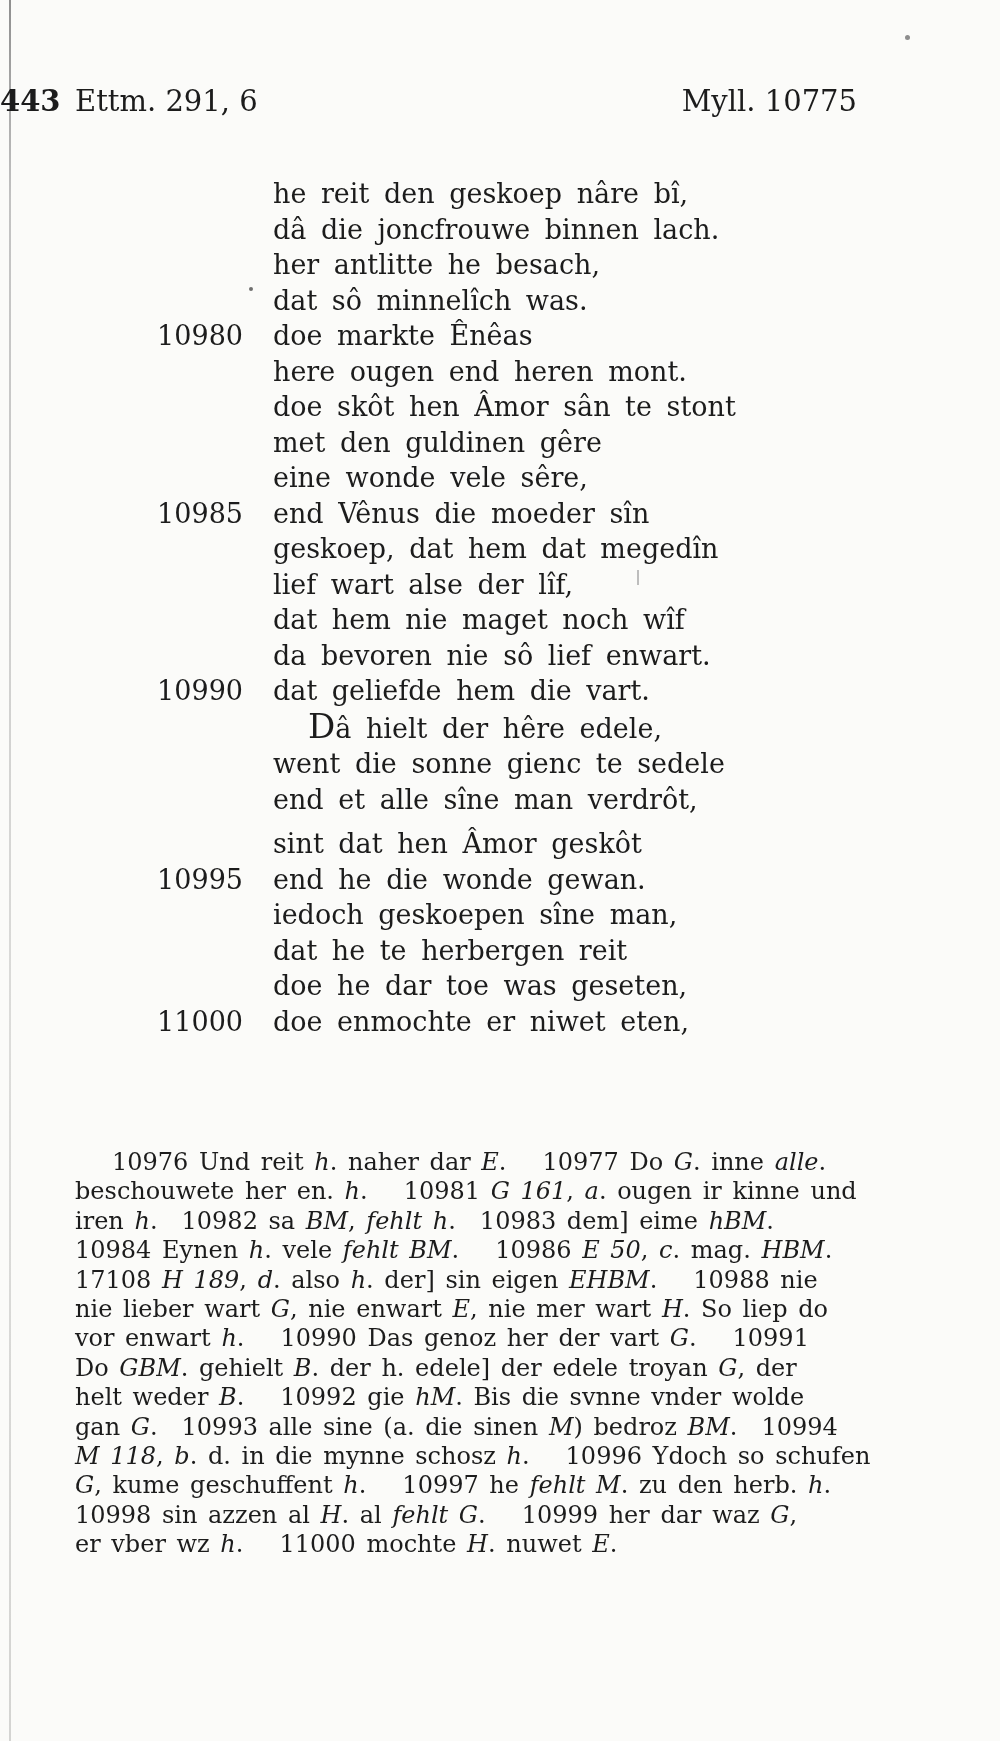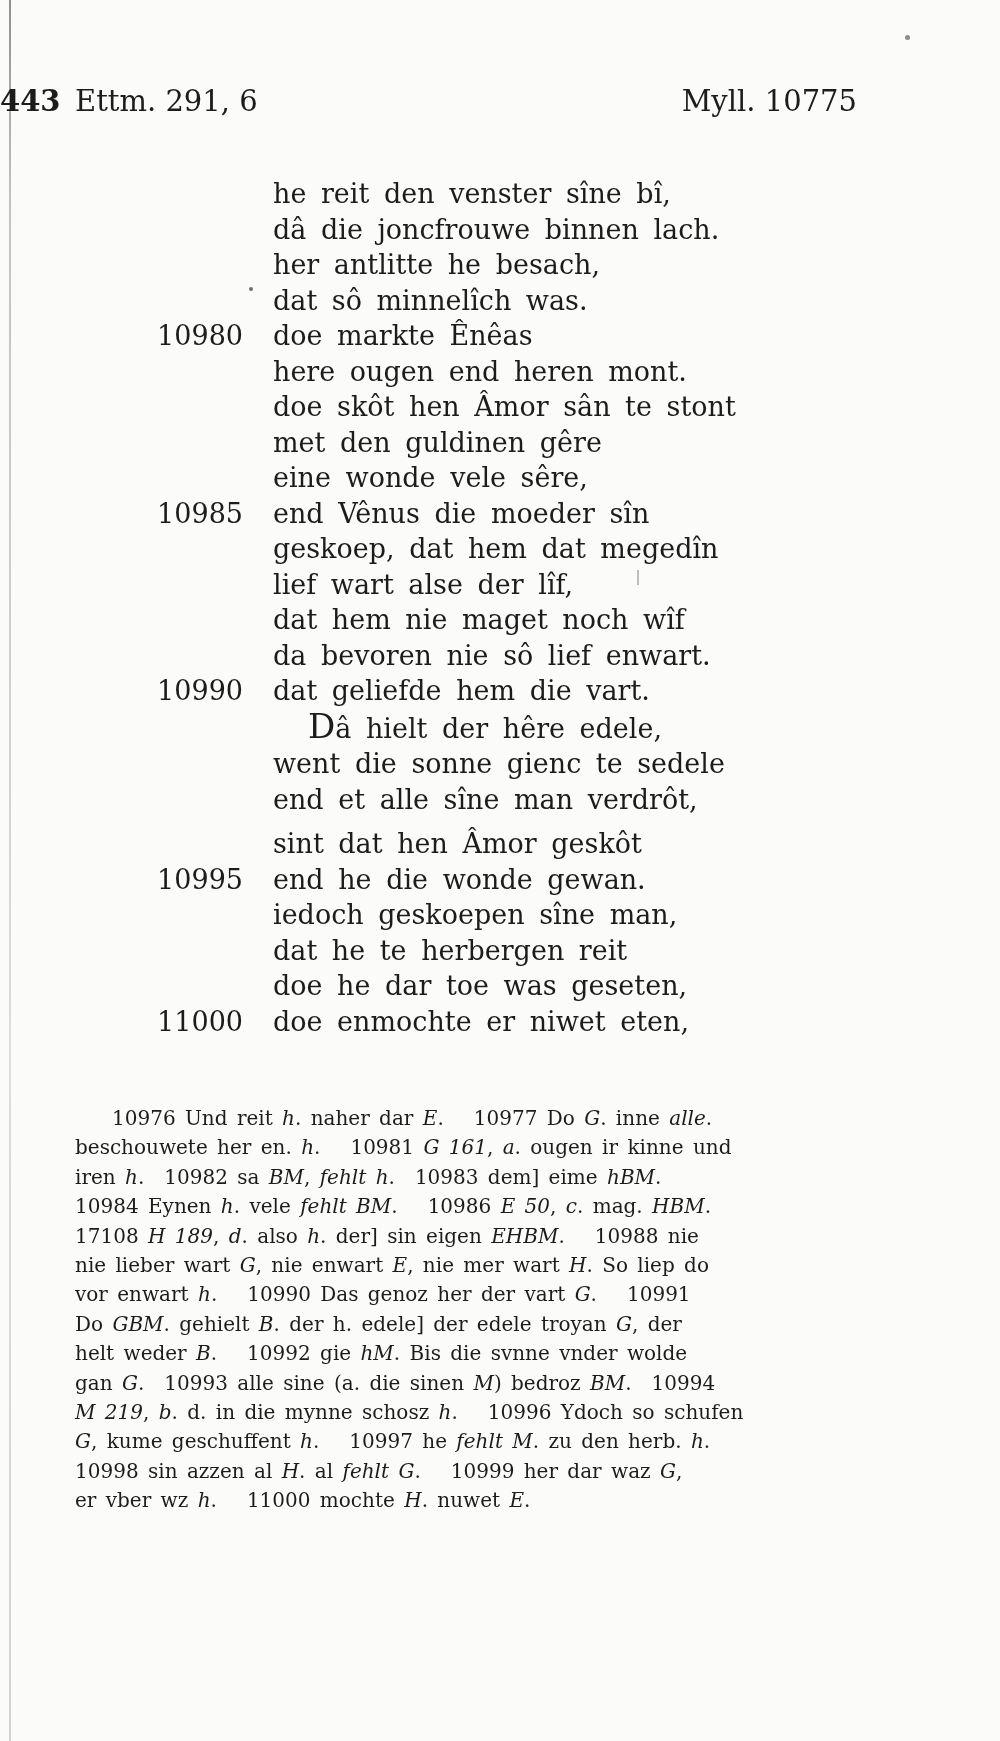--- a/index.html
+++ b/index.html
@@ -24,22 +24,22 @@
   .verse{position:absolute;top:176px;left:0;width:100%;font-size:27px;word-spacing:6px;}
   .verse-line{position:relative;line-height:35.5px;white-space:nowrap;}
   .verse-num{position:absolute;left:140px;width:103px;text-align:right;word-spacing:0;}
   .verse-text{display:inline-block;margin-left:273px;}
   .verse-line.para .verse-text{margin-left:308px;}
   .verse-line.para .verse-text::first-letter{font-size:34px;}
   .verse-line.gapb{margin-top:9px;}
 
   
   .apparatus{
-    position:absolute;top:1104px;left:75px;width:852px;
-    font-size:20px;line-height:29.4px;word-spacing:3px;
+    position:absolute;top:1148px;left:75px;width:852px;
+    font-size:24px;line-height:29.4px;word-spacing:3px;
   }
   .app-line{white-space:nowrap;}
   .app-line.indent{text-indent:37px;}
   .apparatus i{font-style:italic;}
 
   
   .speck-a{position:absolute;left:905px;top:35px;width:5px;height:5px;border-radius:50%;background:#8d8d8d;}
   .speck-b{position:absolute;left:249px;top:287px;width:4px;height:4px;border-radius:50%;background:#6f6f6f;}
   .speck-c{position:absolute;left:637px;top:570px;width:2px;height:15px;background:#bdbdbd;}
 </style>
@@ -48,21 +48,21 @@
 
 <div class="edge-line"></div>
 
 <div class="header">
   <span class="h-left">Ettm. 291, 6</span>
   <span class="h-center">443</span>
   <span class="h-right">Myll. 10775</span>
 </div>
 
 <div class="verse">
-    <div class="verse-line"><span class="verse-text">he reit den venster sîne bî,</span></div>
+    <div class="verse-line"><span class="verse-text">he reit den geskoep nâre bî,</span></div>
     <div class="verse-line"><span class="verse-text">dâ die joncfrouwe binnen lach.</span></div>
     <div class="verse-line"><span class="verse-text">her antlitte he besach,</span></div>
     <div class="verse-line"><span class="verse-text">dat sô minnelîch was.</span></div>
     <div class="verse-line"><span class="verse-num">10980</span><span class="verse-text">doe markte Ênêas</span></div>
     <div class="verse-line"><span class="verse-text">here ougen end heren mont.</span></div>
     <div class="verse-line"><span class="verse-text">doe skôt hen Âmor sân te stont</span></div>
     <div class="verse-line"><span class="verse-text">met den guldinen gêre</span></div>
     <div class="verse-line"><span class="verse-text">eine wonde vele sêre,</span></div>
     <div class="verse-line"><span class="verse-num">10985</span><span class="verse-text">end Vênus die moeder sîn</span></div>
     <div class="verse-line"><span class="verse-text">geskoep, dat hem dat megedîn</span></div>
@@ -85,21 +85,21 @@
     <div class="app-line indent"><span>10976 Und reit </span><i>h</i><span>. naher dar </span><i>E</i><span>.</span><span>   </span><span>10977 Do </span><i>G</i><span>. inne </span><i>alle</i><span>.</span></div>
     <div class="app-line"><span>beschouwete her en. </span><i>h</i><span>.</span><span>   </span><span>10981 </span><i>G 161</i><span>, </span><i>a</i><span>. ougen ir kinne und</span></div>
     <div class="app-line"><span>iren </span><i>h</i><span>.</span><span>  </span><span>10982 sa </span><i>BM</i><span>, </span><i>fehlt h</i><span>.</span><span>  </span><span>10983 dem] eime </span><i>hBM</i><span>.</span></div>
     <div class="app-line"><span>10984 Eynen </span><i>h</i><span>. vele </span><i>fehlt BM</i><span>.</span><span>   </span><span>10986 </span><i>E 50</i><span>, </span><i>c</i><span>. mag. </span><i>HBM</i><span>.</span></div>
     <div class="app-line"><span>17108 </span><i>H 189</i><span>, </span><i>d</i><span>. also </span><i>h</i><span>. der] sin eigen </span><i>EHBM</i><span>.</span><span>   </span><span>10988 nie</span></div>
     <div class="app-line"><span>nie lieber wart </span><i>G</i><span>, nie enwart </span><i>E</i><span>, nie mer wart </span><i>H</i><span>. So liep do</span></div>
     <div class="app-line"><span>vor enwart </span><i>h</i><span>.</span><span>   </span><span>10990 Das genoz her der vart </span><i>G</i><span>.</span><span>   </span><span>10991</span></div>
     <div class="app-line"><span>Do </span><i>GBM</i><span>. gehielt </span><i>B</i><span>. der h. edele] der edele troyan </span><i>G</i><span>, der</span></div>
     <div class="app-line"><span>helt weder </span><i>B</i><span>.</span><span>   </span><span>10992 gie </span><i>hM</i><span>. Bis die svnne vnder wolde</span></div>
     <div class="app-line"><span>gan </span><i>G</i><span>.</span><span>  </span><span>10993 alle sine (a. die sinen </span><i>M</i><span>) bedroz </span><i>BM</i><span>.</span><span>  </span><span>10994</span></div>
-    <div class="app-line"><i>M 219</i><span>, </span><i>b</i><span>. d. in die mynne schosz </span><i>h</i><span>.</span><span>   </span><span>10996 Ydoch so schufen</span></div>
+    <div class="app-line"><i>M 118</i><span>, </span><i>b</i><span>. d. in die mynne schosz </span><i>h</i><span>.</span><span>   </span><span>10996 Ydoch so schufen</span></div>
     <div class="app-line"><i>G</i><span>, kume geschuffent </span><i>h</i><span>.</span><span>   </span><span>10997 he </span><i>fehlt M</i><span>. zu den herb. </span><i>h</i><span>.</span></div>
     <div class="app-line"><span>10998 sin azzen al </span><i>H</i><span>. al </span><i>fehlt G</i><span>.</span><span>   </span><span>10999 her dar waz </span><i>G</i><span>,</span></div>
     <div class="app-line"><span>er vber wz </span><i>h</i><span>.</span><span>   </span><span>11000 mochte </span><i>H</i><span>. nuwet </span><i>E</i><span>.</span></div>
   </div>
 
 <div class="speck-a"></div>
 <div class="speck-b"></div>
 <div class="speck-c"></div>
 
 </body></html>

